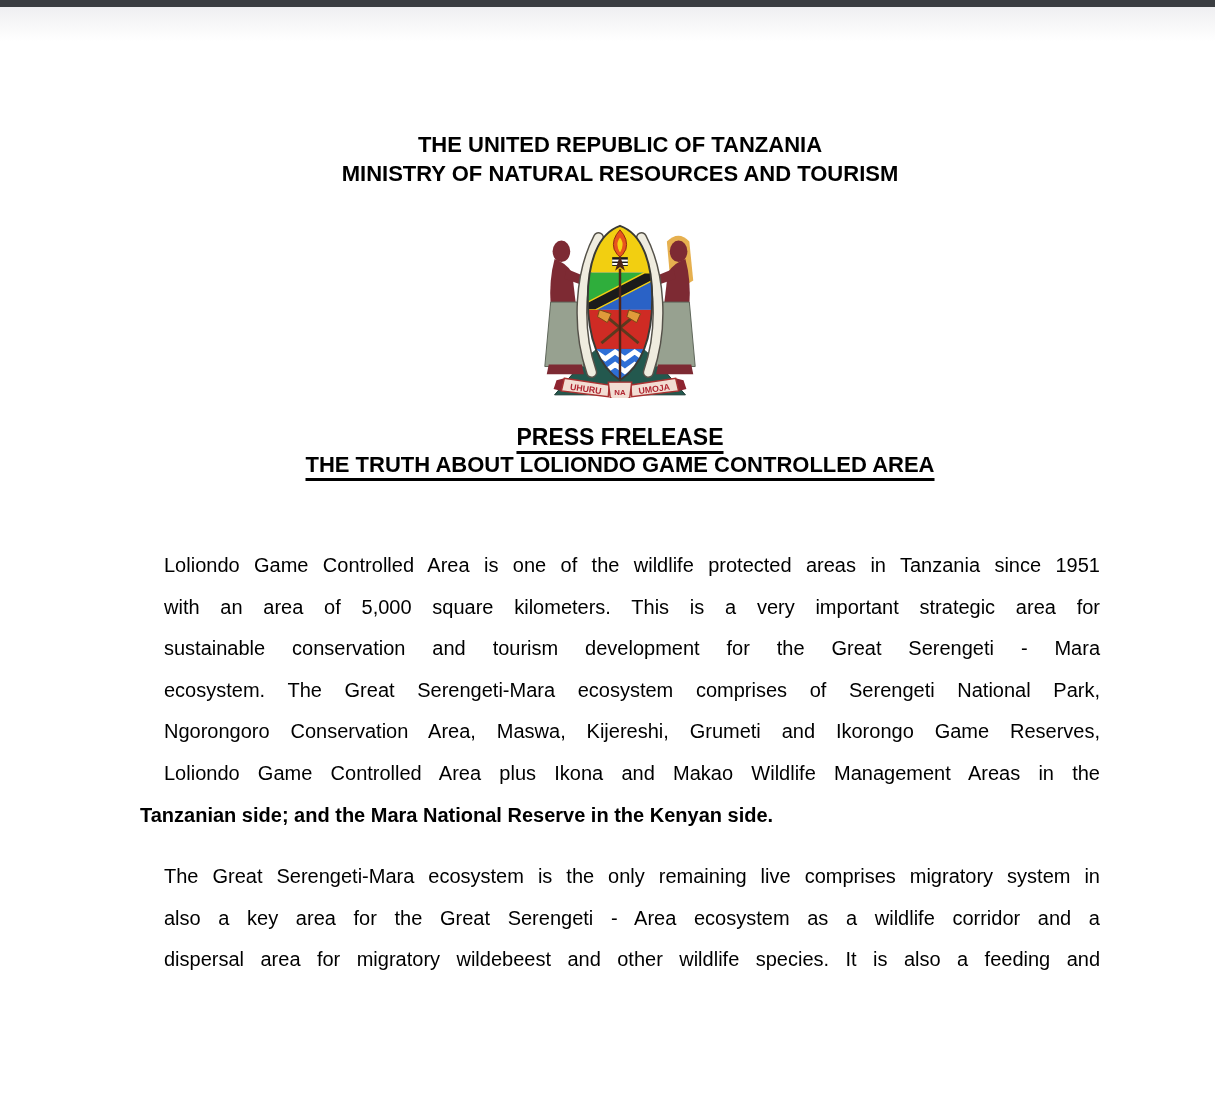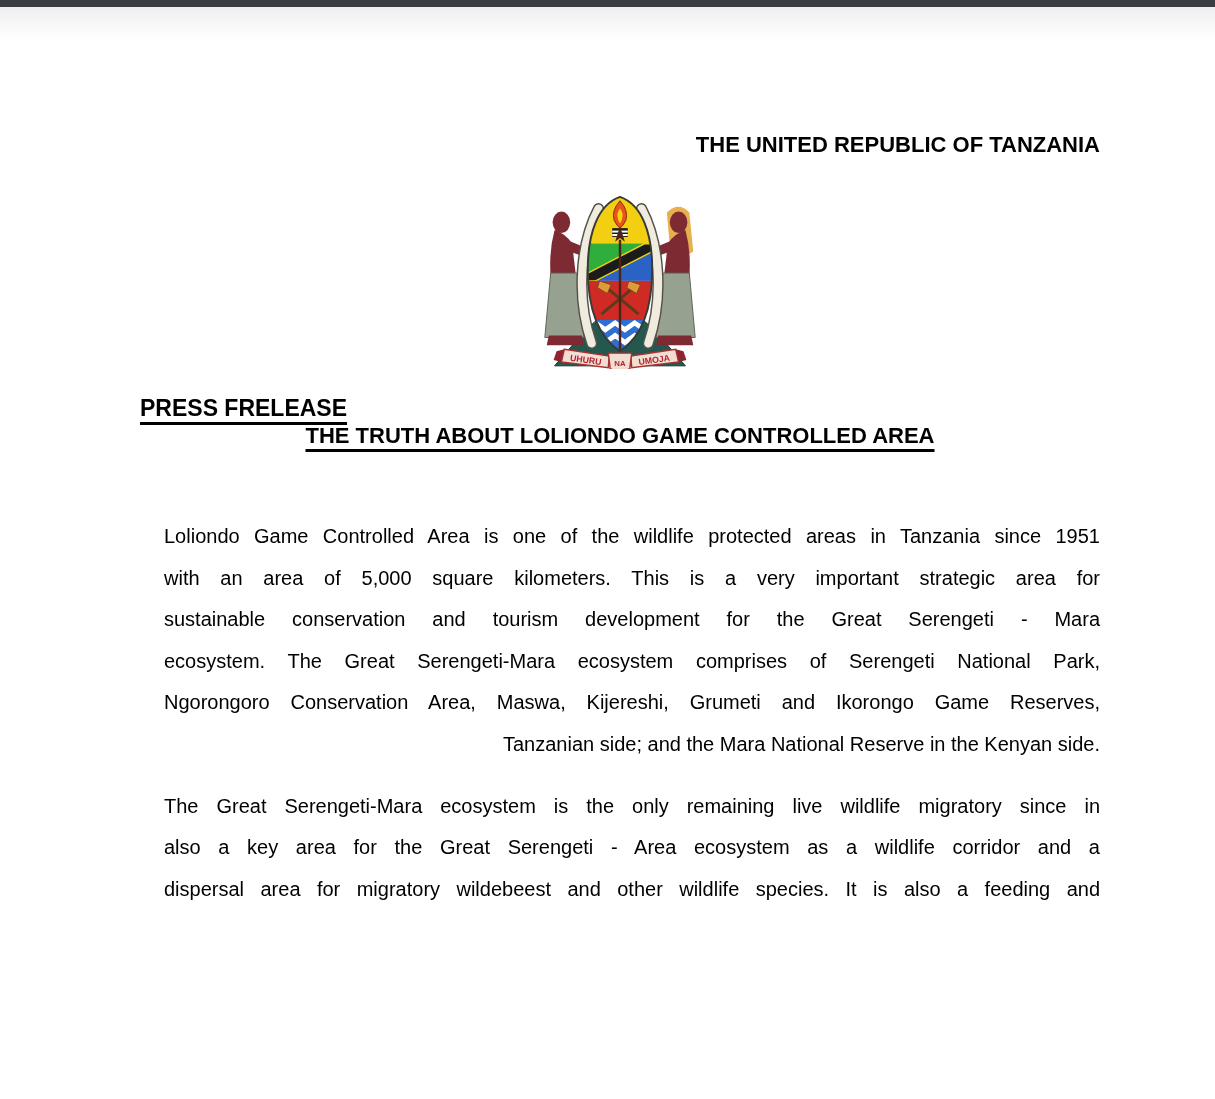--- a/index.html
+++ b/index.html
@@ -17,67 +17,69 @@
   }
   .top-shadow{
     position:absolute;top:7px;left:0;width:1215px;height:40px;
     background:linear-gradient(to bottom,#efeff1,#ffffff 85%);
   }
   .content{
     position:absolute;left:140px;top:0;width:960px;
   }
   .doc-header{
     margin-top:130px;
-    text-align:right;
+    text-align:center;
     font-weight:bold;
     font-size:22px;
     line-height:29px;
   }
   .emblem{
     display:block;
     margin:24px auto 0 auto;
     width:166px;height:186px;
   }
   .press-heading{
     margin-top:26px;
+    text-align:center;
     font-weight:bold;
     font-size:23px;
     line-height:27px;
   }
   .doc-title{
     text-align:center;
     font-weight:bold;
     font-size:22px;
     line-height:27px;
   }
   .u{
     text-decoration:underline;
     text-decoration-thickness:3px;
     text-underline-offset:6px;
   }
   .paragraph{font-size:20px;line-height:41.6px;}
   .p1{margin-top:67px;}
   .p2{margin-top:20px;}
   .jline{text-align:justify;text-align-last:justify;margin-left:24px;}
-  .jline-last{text-align:right;}
+  .jline-last{text-align:left;font-weight:bold;}
   .banner-text{
     font-family:"Liberation Sans","DejaVu Sans",sans-serif;
     font-weight:bold;
   }
 </style>
 </head>
 <body>
 
 <div class="toolbar-edge"></div>
 <div class="top-shadow"></div>
 
 <div class="content">
 
   <div class="doc-header">
     <div>THE UNITED REPUBLIC OF TANZANIA</div>
+    <div>MINISTRY OF NATURAL RESOURCES AND TOURISM</div>
   </div>
 
   <svg class="emblem" viewBox="0 0 170 190">
 
     <path d="M18 187 L50 150 Q68 132 85 132 Q102 132 120 150 L152 187 Z" stroke="#16352f" stroke-width="1" fill="#23584e"></path>
 
     <g fill="#7d2a33">
       <ellipse cx="25" cy="40" rx="9" ry="11"></ellipse>
       <path d="M18 48 Q30 52 36 62 L40 96 L14 96 Q12 70 18 48 Z"></path>
       <path d="M30 58 L50 66 L48 75 L28 68 Z"></path>
@@ -159,22 +161,23 @@
   <div class="doc-title">
     <span class="u">THE TRUTH ABOUT LOLIONDO GAME CONTROLLED AREA</span>
   </div>
 
   <div class="paragraph p1">
     <div class="jline">Loliondo Game Controlled Area is one of the wildlife protected areas in Tanzania since 1951</div>
     <div class="jline">with an area of 5,000 square kilometers. This is a very important strategic area for</div>
     <div class="jline">sustainable conservation and tourism development for the Great Serengeti - Mara</div>
     <div class="jline">ecosystem. The Great Serengeti-Mara ecosystem comprises of Serengeti National Park,</div>
     <div class="jline">Ngorongoro Conservation Area, Maswa, Kijereshi, Grumeti and Ikorongo Game Reserves,</div>
+    <div class="jline">Loliondo Game Controlled Area plus Ikona and Makao Wildlife Management Areas in the</div>
     <div class="jline-last">Tanzanian side; and the Mara National Reserve in the Kenyan side.</div>
   </div>
 
   <div class="paragraph p2">
-    <div class="jline">The Great Serengeti-Mara ecosystem is the only remaining live wildlife migratory since in</div>
+    <div class="jline">The Great Serengeti-Mara ecosystem is the only remaining live comprises migratory system in</div>
     <div class="jline">also a key area for the Great Serengeti - Area ecosystem as a wildlife corridor and a</div>
     <div class="jline">dispersal area for migratory wildebeest and other wildlife species.  It is also a feeding and</div>
   </div>
 
 </div>
 
 </body></html>

